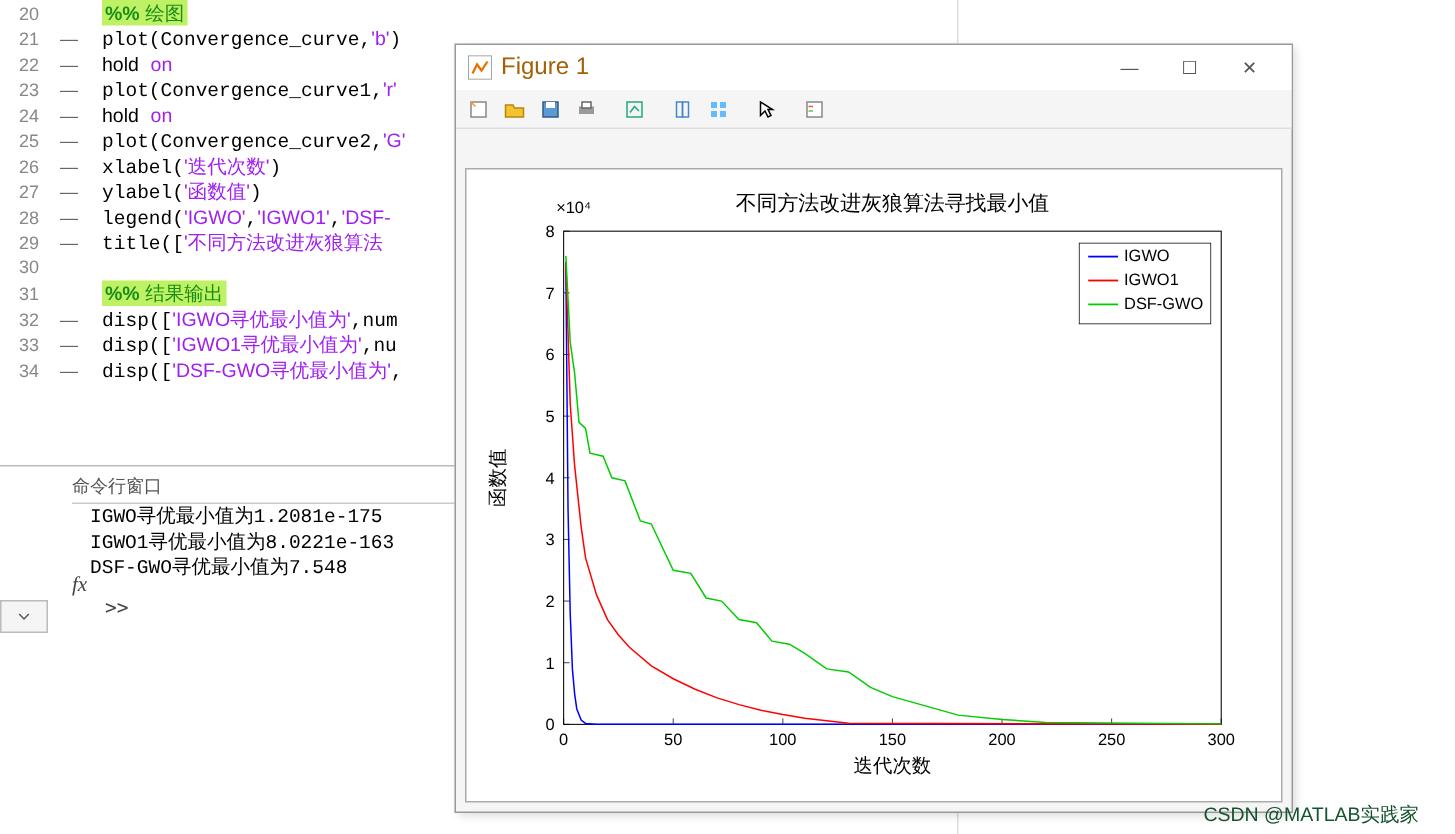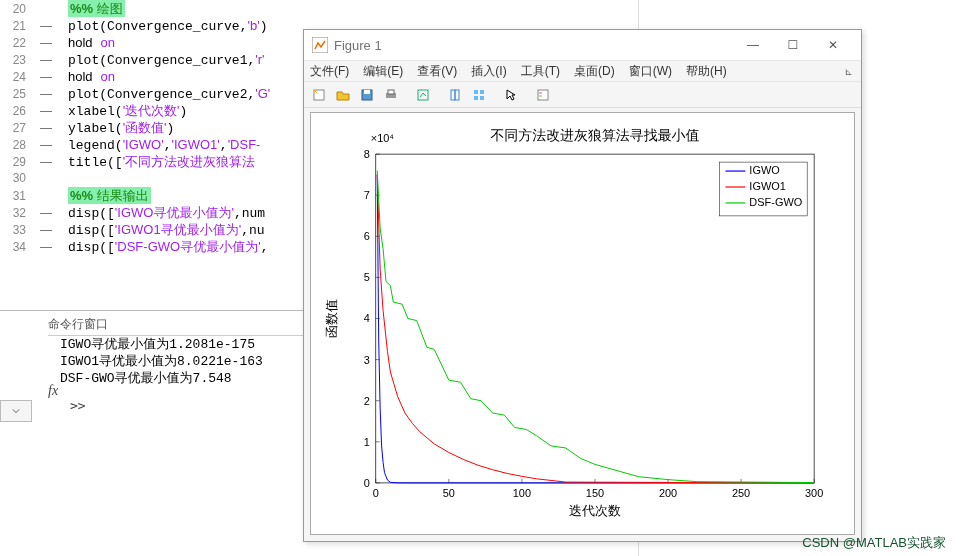--- a/index.html
+++ b/index.html
@@ -3,41 +3,41 @@
 <meta charset="utf-8">
 <style>
 * { margin: 0; padding: 0; box-sizing: border-box; font-family: "Microsoft YaHei", SimSun, Arial, sans-serif; }
 body { background: #fff; font-size: 12px; width: 970px; height: 556px; overflow: hidden; position: relative; }
 
 .editor { position: absolute; left: 0; top: 0; width: 640px; }
 .gutter { display: inline-block; width: 34px; text-align: right; padding-right: 8px; color: #888; user-select: none; }
 .breakpoint-col { display: inline-block; width: 24px; text-align: center; color: #666; }
 .code-line { height: 17px; line-height: 17px; white-space: pre; }
 .code-content { font-family: Consolas, "Courier New", monospace; font-size: 13px; }
-.section-header { background: #86efac; display: inline-block; padding: 0 2px; }
+.section-header { background: #bef264; display: inline-block; padding: 0 2px; }
 .sec { color: #1a8c1a; font-weight: bold; }
 .sec-comment { color: #1a8c1a; }
 .str { color: #a020f0; }
 .kw-hold { color: #000; }
 
 .divider { position: absolute; left: 0; top: 310px; width: 640px; border-top: 1px solid #bbb; }
 .cmd-title { position: absolute; left: 48px; top: 316px; font-size: 12px; color: #555; border-bottom: 1px solid #ccc; width: 590px; padding-bottom: 2px; }
 .cmd-output { position: absolute; left: 60px; top: 336px; font-family: Consolas, "Courier New", monospace; font-size: 13px; line-height: 17px; white-space: pre; }
 .fx { position: absolute; left: 48px; top: 383px; font-style: italic; font-family: Georgia, serif; font-size: 14px; color: #444; }
 .prompt { position: absolute; left: 70px; top: 398px; font-family: Consolas, monospace; font-size: 13px; color: #444; }
 
 .vline { position: absolute; left: 638px; top: 0; width: 1px; height: 556px; background: #ddd; }
 .small-dd { position: absolute; left: 0; top: 400px; width: 32px; height: 22px; border: 1px solid #bbb; background: #f5f5f5; display:flex; align-items:center; justify-content:center;}
 .small-dd svg { width:8px; height:8px;}
 
 
 .figwin { position: absolute; left: 303px; top: 29px; width: 559px; height: 513px; background: #f5f5f5; border: 1px solid #999; box-shadow: 2px 2px 6px rgba(0,0,0,.15); }
 .fig-titlebar { height: 30px; background: #fff; display: flex; align-items: center; padding: 0 8px; }
 .fig-icon { width: 16px; height: 16px; margin-right: 6px; }
-.fig-title { flex: 1; font-size: 13px; color: #737373; }
+.fig-title { flex: 1; font-size: 16px; color: #a16207; }
 .winbtn { width: 40px; height: 28px; display: flex; align-items: center; justify-content: center; color: #555; }
 .fig-menubar { height: 22px; background: #f5f5f5; border-top: 1px solid #e5e5e5; border-bottom: 1px solid #e5e5e5; display: flex; align-items: center; padding: 0 4px; gap: 10px; font-size: 12px; color: #333; }
 .menu-item { padding: 0 2px; }
 .menu-spacer { flex:1; }
 .menu-arrow { font-size:10px; color:#666; padding-right:4px;}
 .fig-toolbar { height: 26px; background: #f5f5f5; border-bottom: 1px solid #ddd; display: flex; align-items: center; padding: 0 4px; gap: 2px; }
 .tbtn { width: 22px; height: 22px; display: flex; align-items: center; justify-content: center; border: 1px solid transparent; }
 .tsep { width: 6px; }
 .fig-canvas { position: absolute; left: 6px; top: 82px; right: 6px; bottom: 6px; background: #fff; border: 1px solid #aaa; }
 .plot-svg { width: 100%; height: 100%; }
@@ -89,32 +89,20 @@
   <div class="fig-titlebar">
     <svg class="fig-icon" viewBox="0 0 16 16">
         <rect width="16" height="16" fill="#fff" stroke="#888"></rect>
         <path d="M3 12 L6 6 L9 10 L13 4" stroke="#e87000" fill="none" stroke-width="1.5"></path>
       </svg>
     <span class="fig-title">Figure 1</span>
     <div class="winbtn">—</div>
     <div class="winbtn">☐</div>
     <div class="winbtn">✕</div>
   </div>
-  <div class="fig-menubar" id="menubar">
-  <span class="menu-item">文件(F)</span>
-      <span class="menu-item">编辑(E)</span>
-      <span class="menu-item">查看(V)</span>
-      <span class="menu-item">插入(I)</span>
-      <span class="menu-item">工具(T)</span>
-      <span class="menu-item">桌面(D)</span>
-      <span class="menu-item">窗口(W)</span>
-      <span class="menu-item">帮助(H)</span>
-      <span class="menu-spacer"></span>
-      <span class="menu-arrow">⊾</span>
-    </div>
   <div class="fig-toolbar">
     <div class="tbtn">
         <svg width="14" height="14">
           <rect x="2" y="2" width="10" height="10" fill="#fff" stroke="#888"></rect>
           <path d="M2 2 L5 5" stroke="#f90"></path>
         </svg>
       </div>
     <div class="tbtn">
         <svg width="14" height="14">
           <path d="M1 4 h5 l1 2 h6 v6 h-12 z" fill="#f4c430" stroke="#b8860b"></path>

